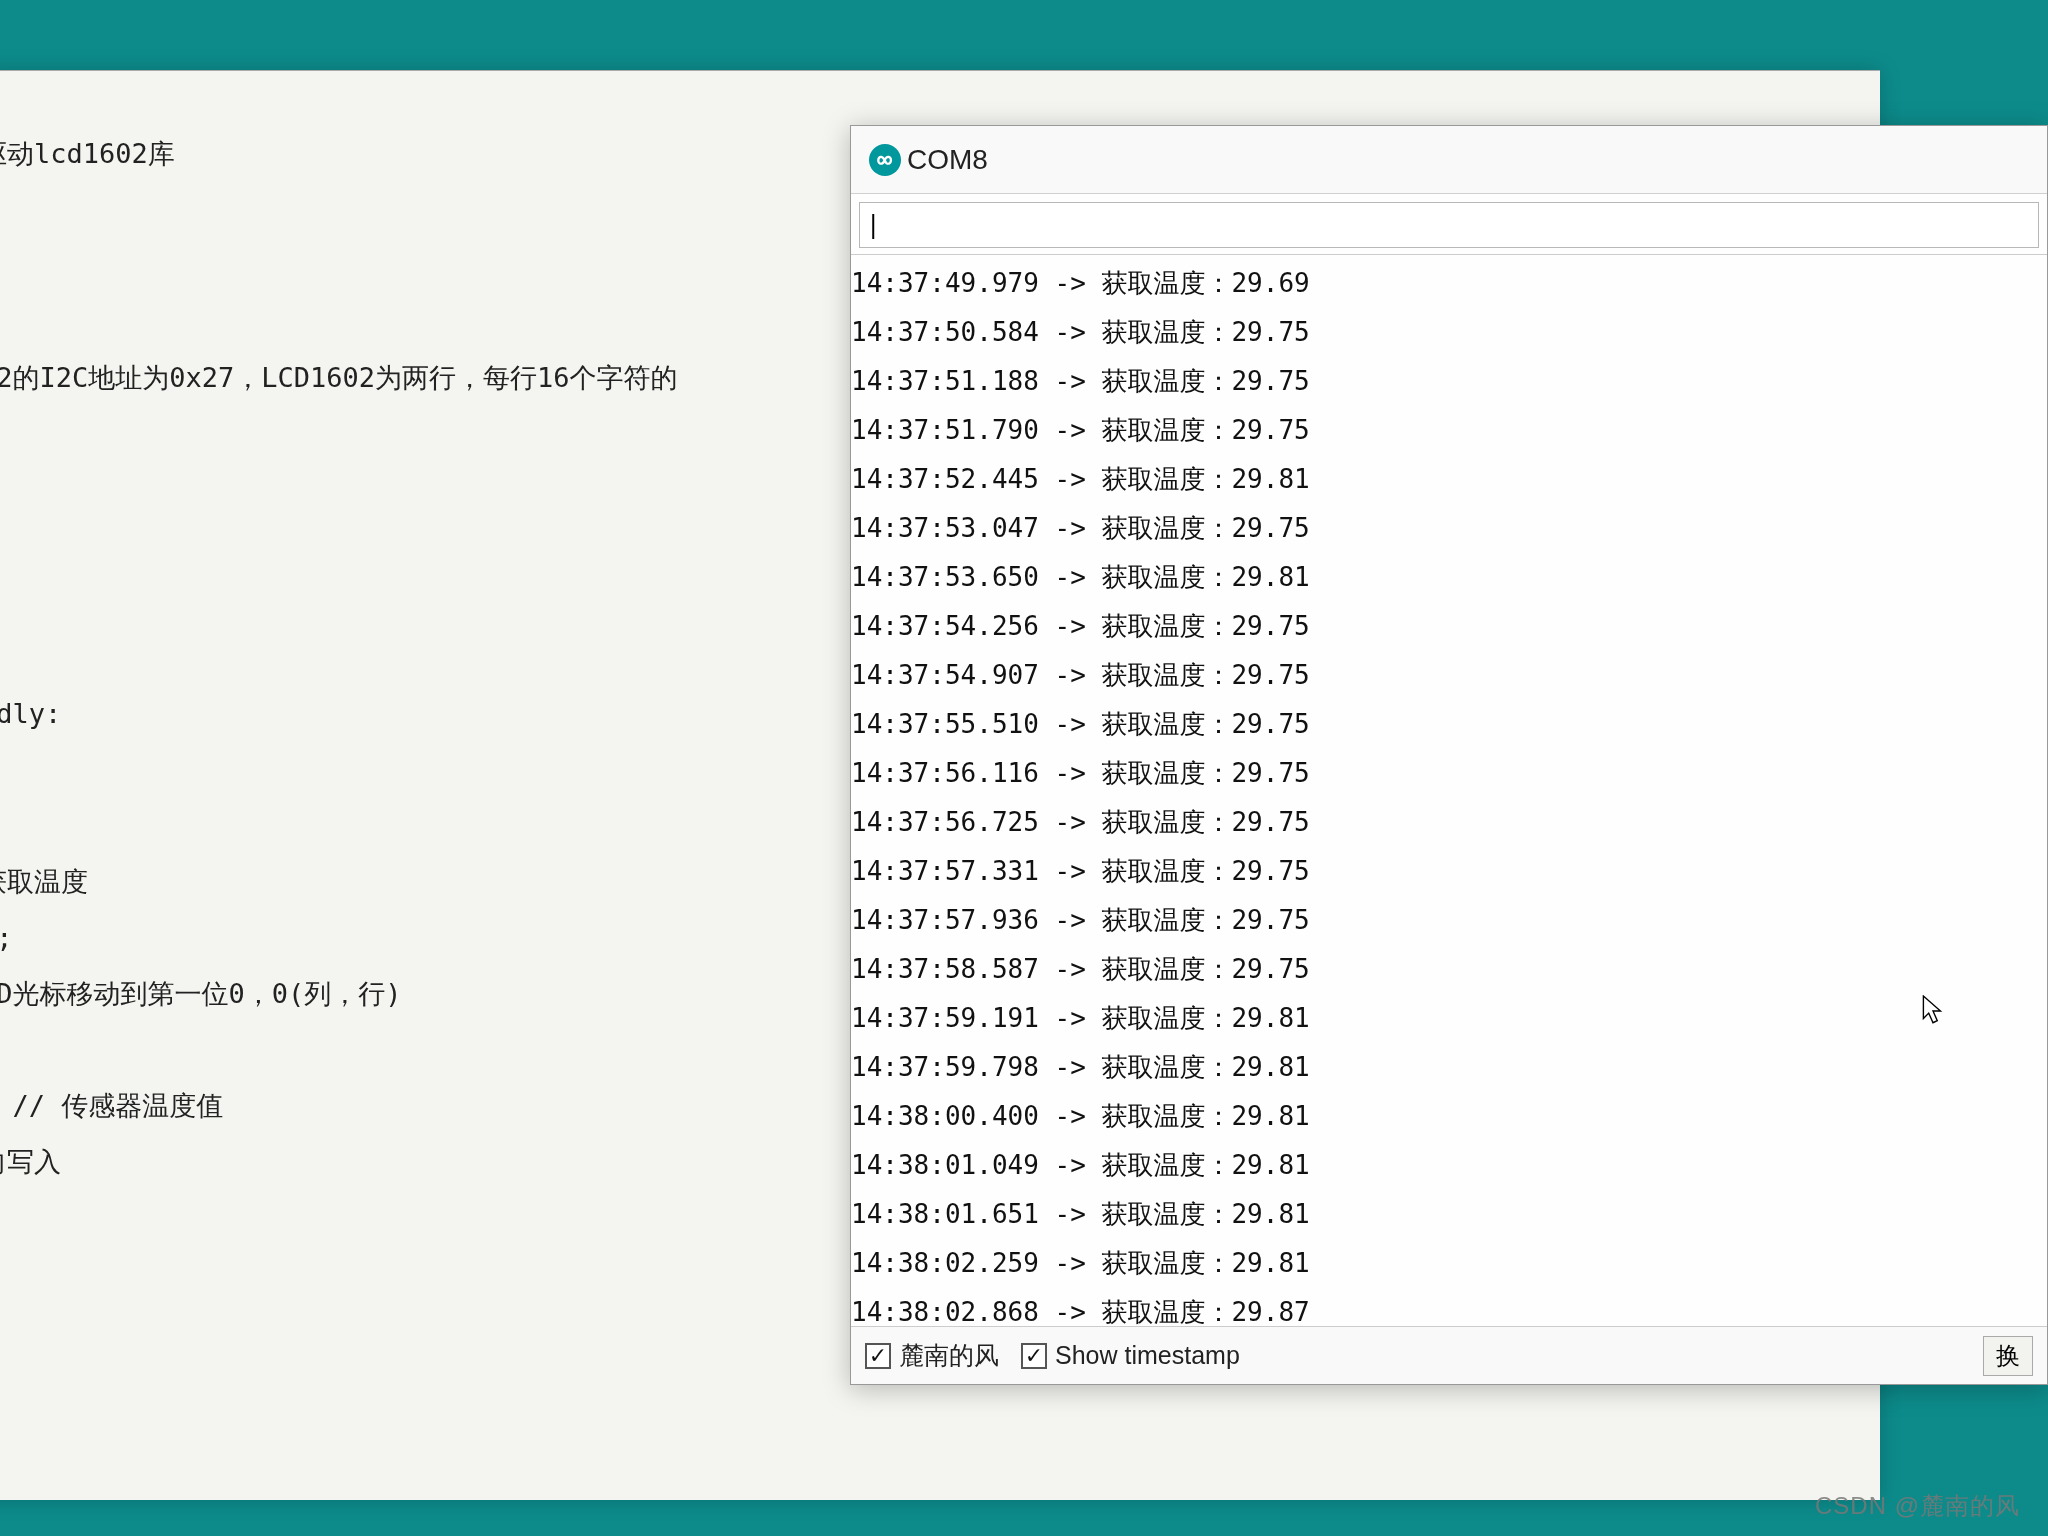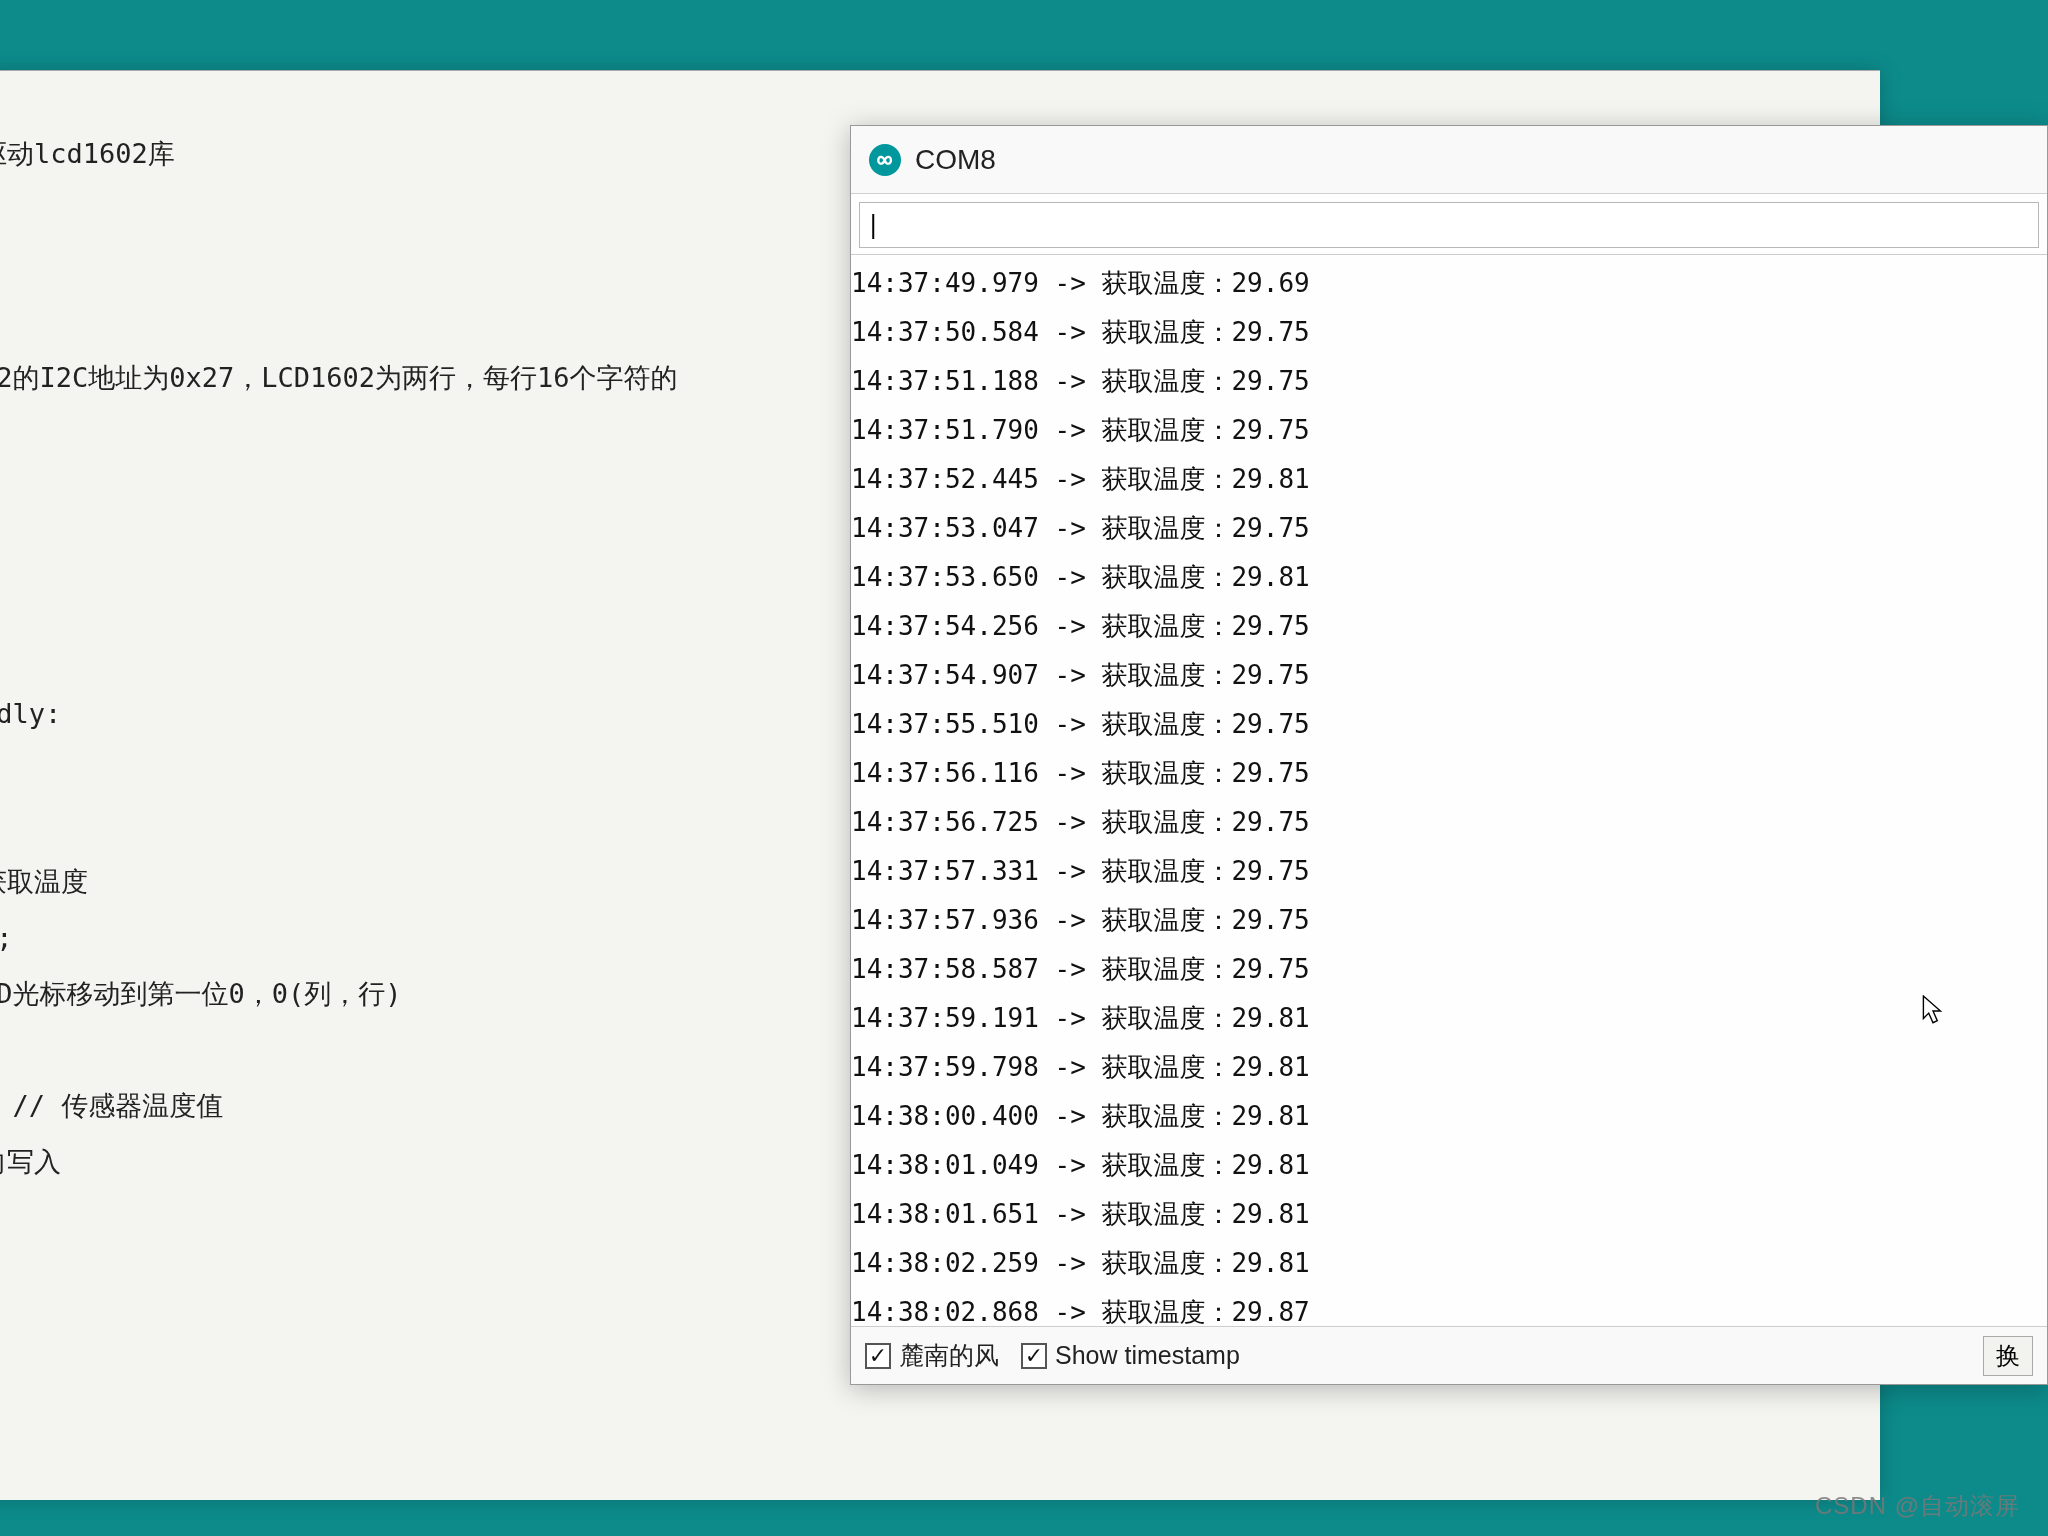--- a/index.html
+++ b/index.html
@@ -48,21 +48,21 @@
     display: flex;
     flex-direction: column;
   }
   .serial-titlebar {
     height: 68px;
     background: #f9f9f9;
     border-bottom: 1px solid #d0d0d0;
     display: flex;
     align-items: center;
     padding: 0 18px;
-    gap: 14px;
+    gap: 6px;
   }
   .arduino-icon {
     width: 32px; height: 32px;
     border-radius: 50%;
     background: #00979d;
     position: relative;
     display:flex;align-items:center;justify-content:center;
   }
   .arduino-icon::before {
     content: "∞";
@@ -222,14 +222,14 @@
       </label>
       <span class="footer-spacer"></span>
       <button class="footer-button">换</button>
     </div>
   </div>
 
   <svg class="cursor-arrow" viewBox="0 0 20 30">
     <path d="M1 1 L1 22 L6 17 L10 26 L14 24 L10 15 L17 15 Z" fill="#fff" stroke="#000" stroke-width="1.3"></path>
   </svg>
 
-  <div class="watermark">CSDN @自动滚屏</div>
+  <div class="watermark">CSDN @麓南的风</div>
 </div>
 
 </body></html>

